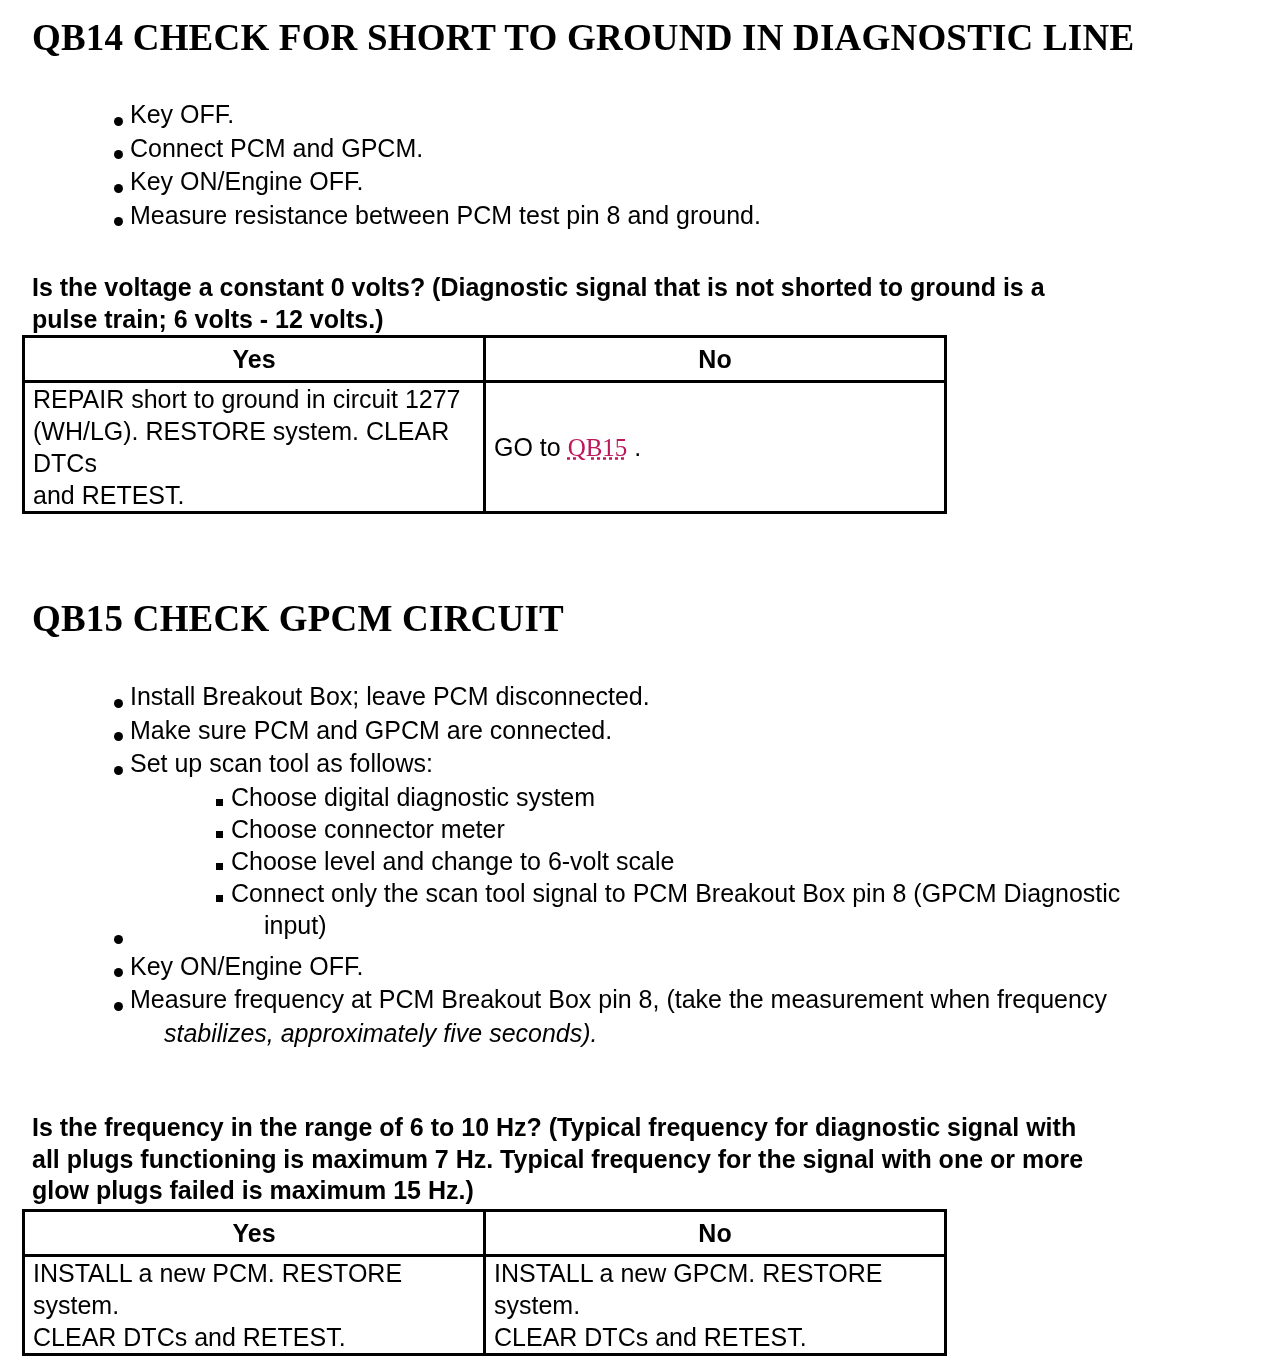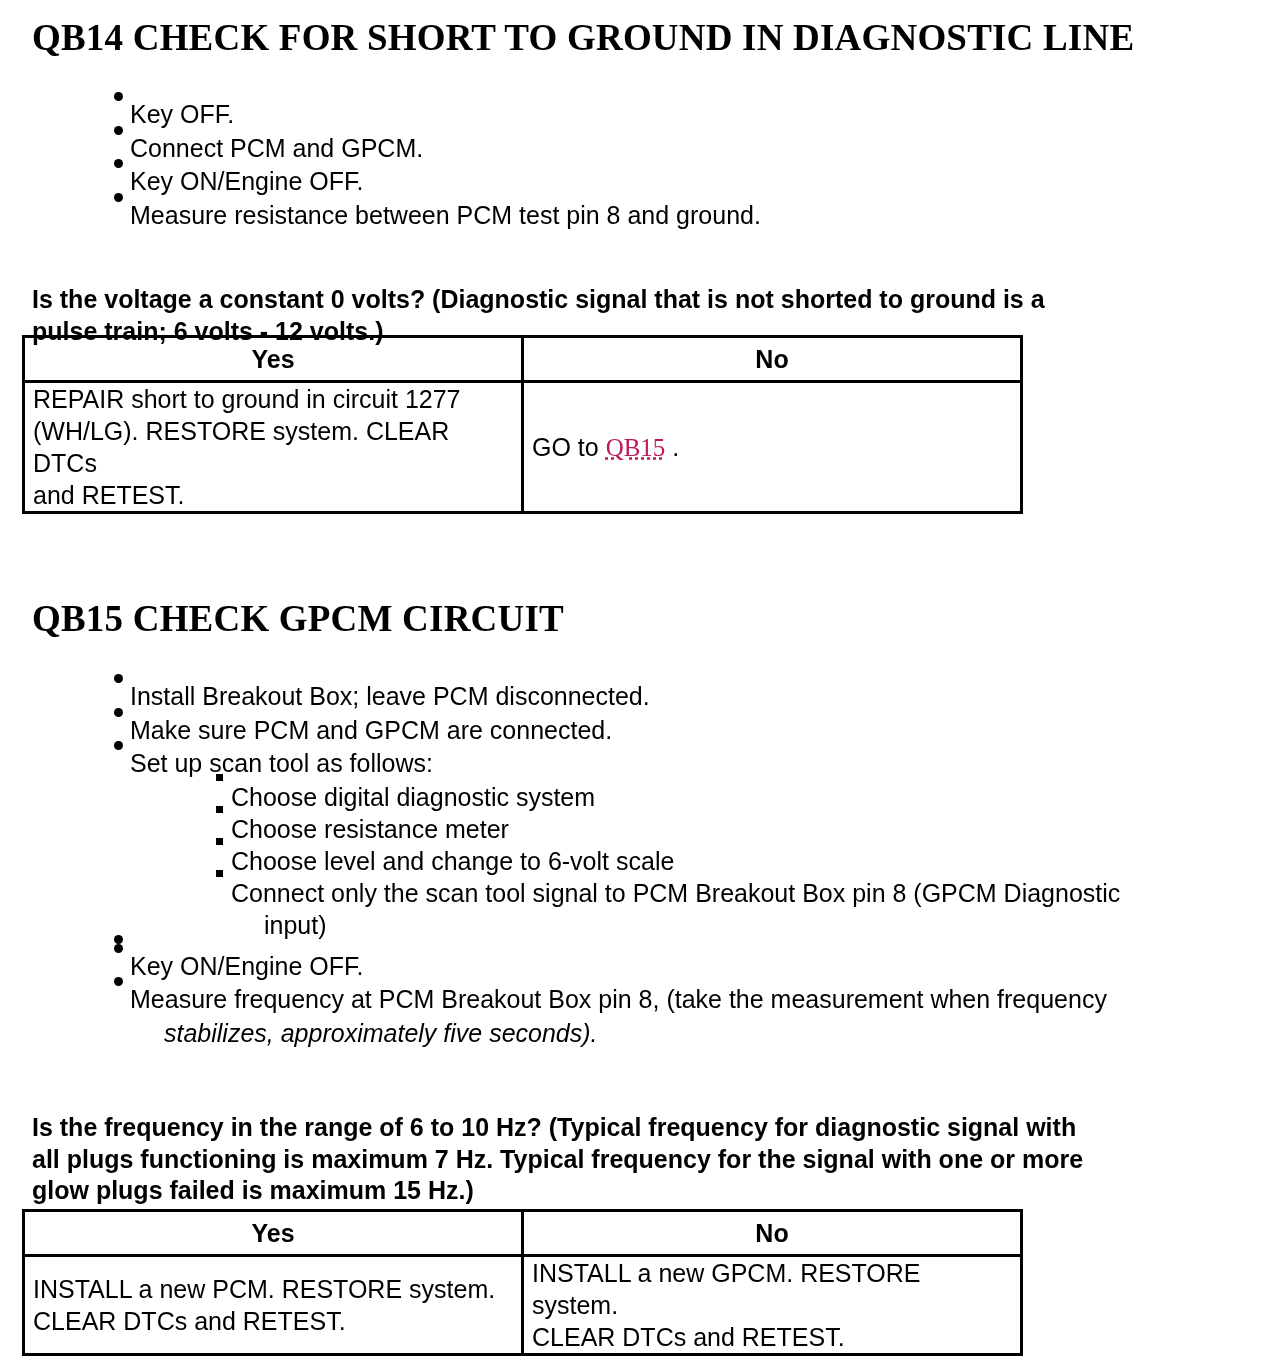--- a/index.html
+++ b/index.html
@@ -1,26 +1,26 @@
 <!DOCTYPE html>
 <html><head>
 <meta charset="utf-8">
 <style>
   html, body { margin:0; padding:0; background:#ffffff; }
   body { width:1264px; height:1364px; position:relative; overflow:hidden; color:#000; font-family:"Liberation Sans", sans-serif; }
   .h1 { position:absolute; left:32px; font-family:"Liberation Serif", serif; font-weight:bold; font-size:37px; line-height:40px; white-space:nowrap; letter-spacing:0.2px; }
   .bullets { position:absolute; left:114px; font-size:25px; line-height:33.5px; white-space:nowrap; }
-  .bl { display:flex; align-items:flex-start; }
+  .bl { display:flex; align-items:flex-end; }
   .dot { display:inline-block; width:9px; height:9px; border-radius:50%; background:#000; margin-right:7px; position:relative; top:-6px; }
   .sq { display:inline-block; width:7px; height:7px; background:#000; margin-right:8px; position:relative; top:-7px; }
   .sub { padding-left:102px; line-height:32px; }
   .cont { padding-left:150px; line-height:32px; }
   .cont2 { padding-left:50px;font-style:italic; }
   .q { position:absolute; left:32px; font-weight:bold; font-size:25px; line-height:31.5px; white-space:nowrap; }
-  table.dt { position:absolute; left:22px; width:1001px; border-collapse:collapse; font-size:25px; table-layout:fixed;border-radius:17px; }
+  table.dt { position:absolute; left:22px; width:925px; border-collapse:collapse; font-size:25px; table-layout:fixed;border-radius:17px; }
   table.dt td, table.dt th { border:3px solid #000; padding:0 8px; }
   table.dt th { font-weight:bold; text-align:center; height:42px; }
   table.dt td { vertical-align:middle; line-height:32px; }
   .link { font-family:"Liberation Serif", serif; color:#be185d; text-decoration:underline dotted; cursor:pointer; }
 </style>
 </head>
 <body>
 
 <div class="h1" style="top:18px;">QB14 CHECK FOR SHORT TO GROUND IN DIAGNOSTIC LINE</div>
 
@@ -36,21 +36,21 @@
   <div class="bl">
       <span class="dot"></span>
       <span>Key ON/Engine OFF.</span>
     </div>
   <div class="bl">
       <span class="dot"></span>
       <span>Measure resistance between PCM test pin 8 and ground.</span>
     </div>
 </div>
 
-<div class="q" style="top:284px;">
+<div class="q" style="top:272px;">
   <div>Is the voltage a constant 0 volts? (Diagnostic signal that is not shorted to ground is a</div>
   <div>pulse train; 6 volts - 12 volts.)</div>
 </div>
 
 <table class="dt" style="top:335px;">
   <tbody>
       <tr>
     <th>Yes</th>
     <th>No</th>
   </tr>
@@ -79,21 +79,21 @@
   <div class="bl">
       <span class="dot"></span>
       <span>Set up scan tool as follows:</span>
     </div>
   <div class="bl sub">
       <span class="sq"></span>
       <span>Choose digital diagnostic system</span>
     </div>
   <div class="bl sub">
       <span class="sq"></span>
-      <span>Choose resistance meter</span>
+      <span>Choose connector meter</span>
     </div>
   <div class="bl sub">
       <span class="sq"></span>
       <span>Choose level and change to 6-volt scale</span>
     </div>
   <div class="bl sub">
       <span class="sq"></span>
       <span>Connect only the scan tool signal to PCM Breakout Box pin 8 (GPCM Diagnostic</span>
     </div>
   <div class="cont">input)</div>

